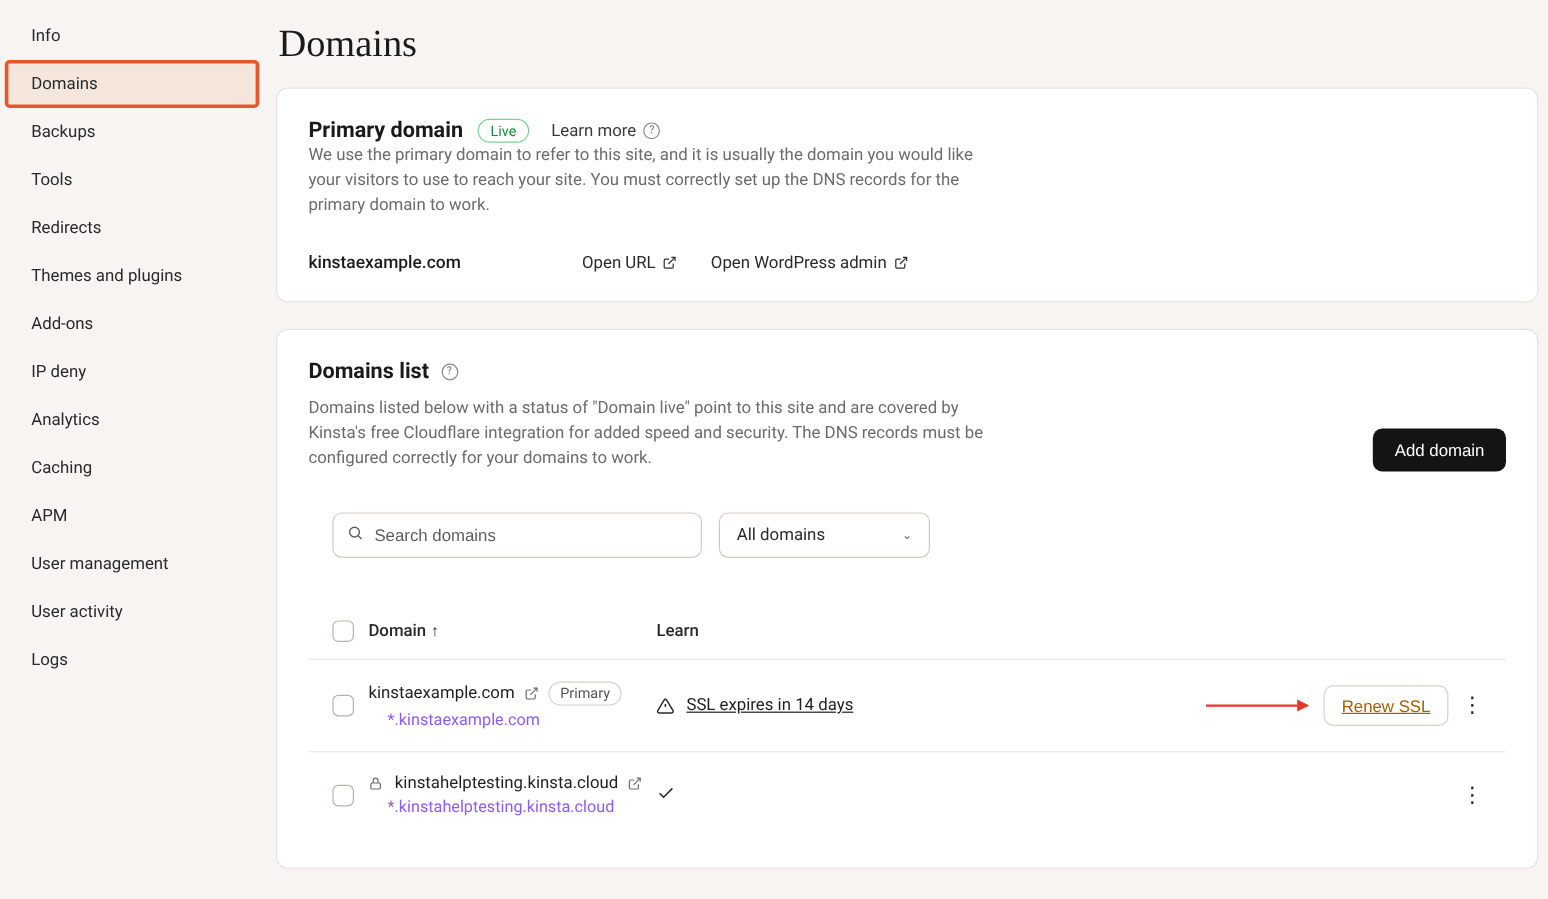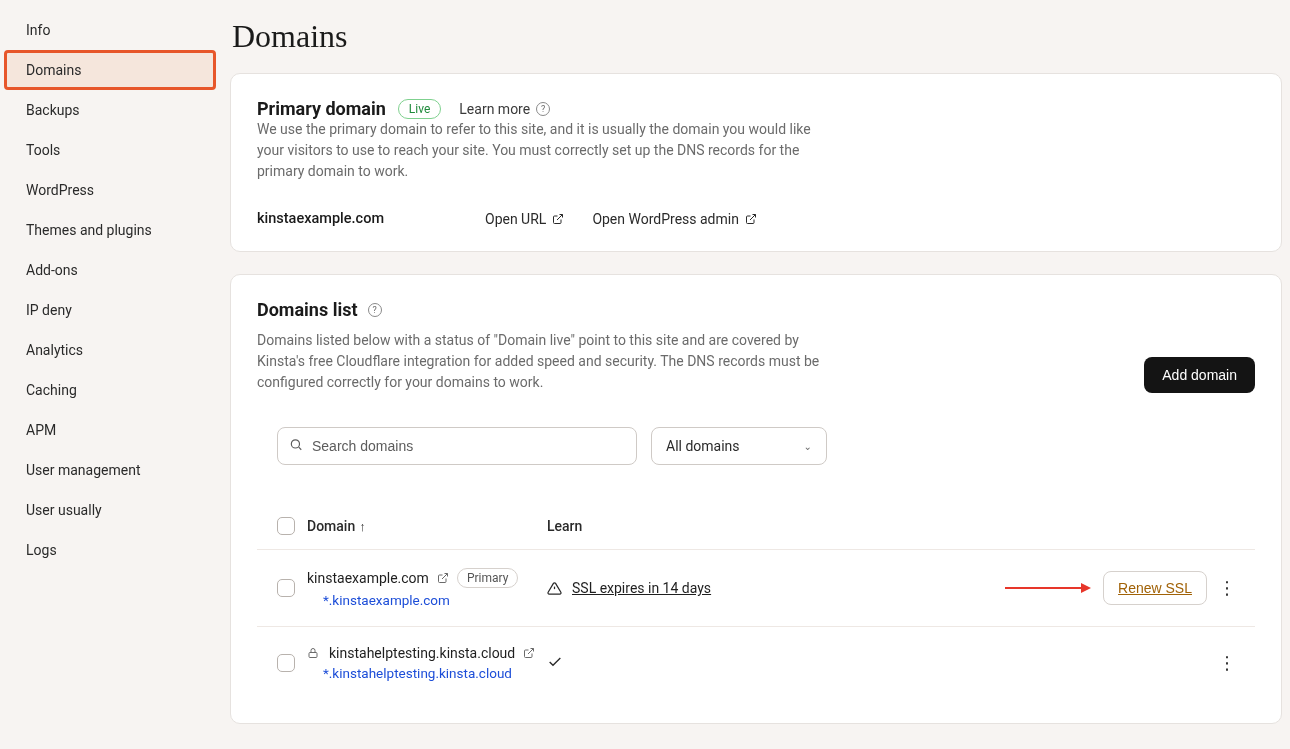--- a/index.html
+++ b/index.html
@@ -19,41 +19,41 @@
     .card-desc { color: #6b6b6b; line-height: 1.5; max-width: 580px; }
     .primary-actions { display: flex; align-items: center; gap: 28px; margin-top: 28px; }
     .primary-domain-name { font-weight: 500; font-size: 14.5px; color: #1a1a1a; min-width: 200px; }
     .link-action { color: #2a2a2a; display: inline-flex; align-items: center; gap: 6px; cursor: pointer; justify-content: center; }
     .ext-icon { width: 12px; height: 12px; display: inline-block; }
     .ext-icon svg { display: block; }
     .domains-list-header { display: flex; justify-content: space-between; align-items: flex-end; }
     .domains-list-title-row { display: flex; align-items: center; gap: 10px; margin-bottom: 10px; }
     .add-domain-btn { background: #141414; color: #fff; border: none; border-radius: 8px; padding: 10px 18px; font-size: 14px; font-weight: 500; cursor: pointer; }
     .filter-row { display: flex; gap: 14px; margin-top: 34px; margin-left: 20px; }
-    .search-wrap { position: relative; width: 360px; }
+    .search-wrap { position: relative; width: 308px; }
     .search-input { width: 100%; padding: 10px 12px 10px 34px; border: 1px solid #cfcac6; border-radius: 8px; font-size: 14px; background: #fff; }
     .search-input::placeholder { color: #5c5c5c; }
     .search-icon { position: absolute; left: 12px; top: 50%; transform: translateY(-50%); color: #5c5c5c; }
     .dropdown { border: 1px solid #cfcac6; border-radius: 8px; padding: 10px 14px; background: #fff; min-width: 176px; display: flex; justify-content: space-between; align-items: center; cursor: pointer; color: #2a2a2a; }
     .chev { font-size: 10px; color: #6a6a6a; }
     .table { margin-top: 38px; }
     .table-head, .table-row { display: flex; align-items: center; padding: 14px 8px; }
     .table-row { border-top: 1px solid #eee8e4; padding: 18px 8px; }
     .col-check { width: 42px; display: flex; justify-content: center; }
     .checkbox { width: 18px; height: 18px; border: 1.5px solid #b8b2ad; border-radius: 5px; background: #fff; cursor: pointer; }
     .col-domain { flex: 0 0 240px; }
     .col-status { flex: 1; }
     .col-actions { flex: 0 0 240px; display: flex; align-items: center; justify-content: flex-end; gap: 12px; }
     .col-menu { width: 40px; display: flex; justify-content: center; }
     .th { color: #2a2a2a; font-weight: 500; font-size: 14px; }
     .sort-arrow { margin-left: 4px; font-size: 13px; }
     .domain-cell { display: flex; flex-direction: column; gap: 4px; }
     .domain-line { display: flex; align-items: center; gap: 8px; }
     .domain-name { color: #1f1f1f; }
-    .wildcard { color: #1d4ed8; font-size: 13.5px; margin-left: 16px; }
+    .wildcard { color: #8b5cf6; font-size: 13.5px; margin-left: 16px; }
     .wildcard.wl2 { margin-left: 16px; }
     .primary-badge { font-size: 12px; color: #555; border: 1px solid #d6d1cd; border-radius: 14px; padding: 2px 9px; }
     .status-cell { display: flex; align-items: center; gap: 10px; }
     .warn-icon { display: inline-flex; }
     .ssl-text { text-decoration: underline; color: #1f1f1f; cursor: pointer; }
     .check-icon { color: #2a2a2a; }
     .arrow-annot { color: #e7362a; display: inline-flex; align-items: center; }
     .arrow-annot svg { display: block; }
     .renew-btn { border: 1px solid #d6d1cd; border-radius: 8px; padding: 8px 14px; background: #fff; cursor: pointer; font-size: 14px; color: #a16207; text-decoration: underline; }
     .kebab { cursor: pointer; color: #2a2a2a; font-size: 18px; line-height: 1; }
@@ -61,29 +61,29 @@
   </style>
 </head>
 <body>
 
 <div class="layout">
   <nav class="sidebar">
     <div class="sidebar-item">Info</div>
     <div class="sidebar-item active">Domains</div>
     <div class="sidebar-item">Backups</div>
     <div class="sidebar-item">Tools</div>
-    <div class="sidebar-item">WordPress</div>
+    <div class="sidebar-item">Redirects</div>
     <div class="sidebar-item">Themes and plugins</div>
     <div class="sidebar-item">Add-ons</div>
     <div class="sidebar-item">IP deny</div>
     <div class="sidebar-item">Analytics</div>
     <div class="sidebar-item">Caching</div>
     <div class="sidebar-item">APM</div>
     <div class="sidebar-item">User management</div>
-    <div class="sidebar-item">User usually</div>
+    <div class="sidebar-item">User activity</div>
     <div class="sidebar-item">Logs</div>
   </nav>
 
   <main class="main">
     <h1 class="page-title">Domains</h1>
 
     <section class="card">
       <div class="card-header">
         <div class="card-title">Primary domain</div>
         <span class="live-badge">Live</span>

